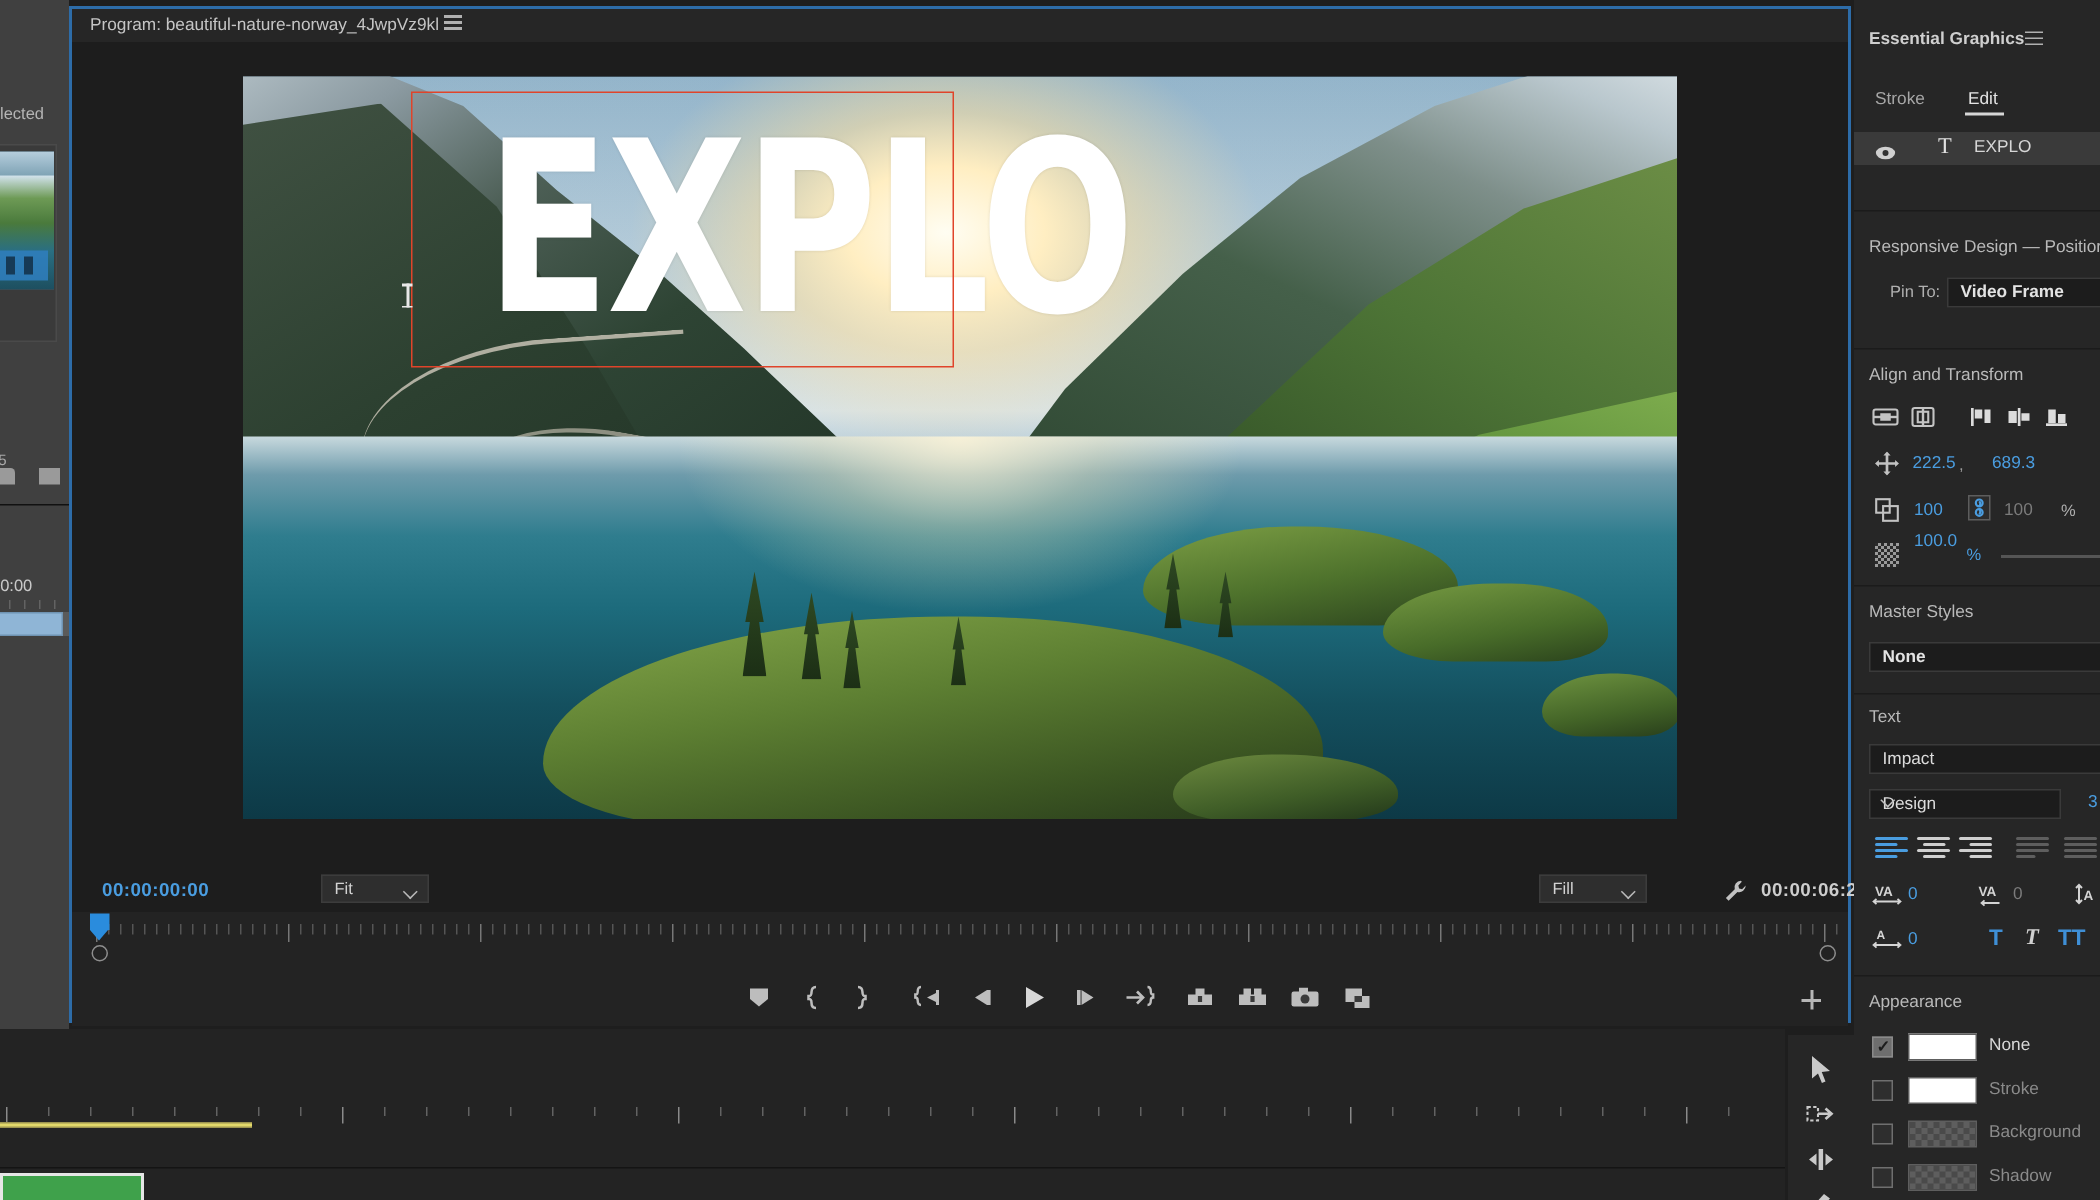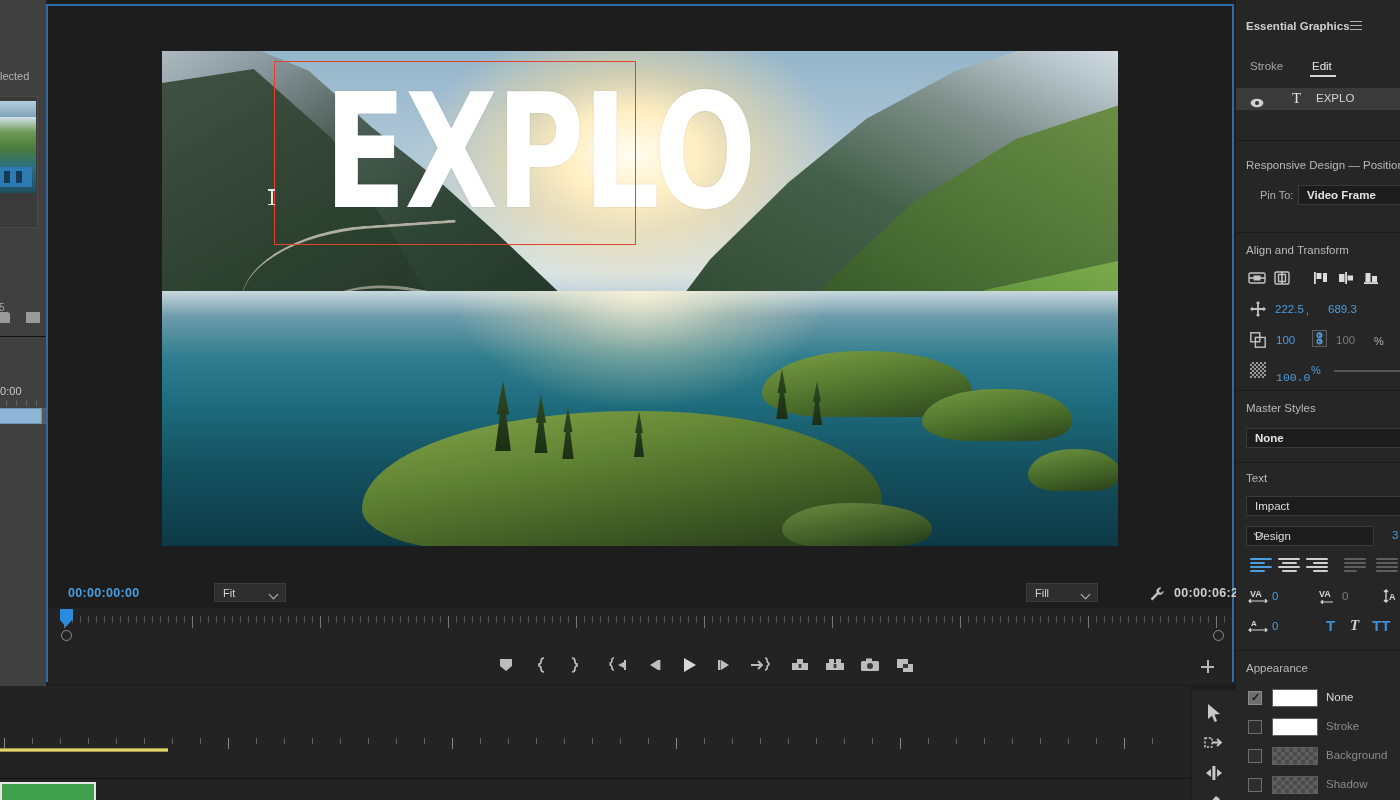--- a/index.html
+++ b/index.html
@@ -237,20 +237,28 @@
       <div class="ls-tick" style="left:22px;"></div>
         <div class="ls-tick" style="left:32px;"></div>
       <div class="ls-tick" style="left:42px;"></div>
     </div>
     <div class="ls-scroll"></div>
     <div class="ls-scroll-b"></div>
   </div>
 
   <div class="program">
 
+    <div class="prog-header">
+      <div class="prog-title">Program: beautiful-nature-norway_4JwpVz9kl</div>
+      <div class="prog-menu">
+          <i></i>
+          <i></i>
+          <i></i>
+        </div>
+    </div>
 
     <div class="viewer">
       <div class="frame">
         <div class="sky"></div>
         <div class="mtn-l"></div>
         <div class="mtn-l2"></div>
         <div class="mtn-r"></div>
         <div class="mtn-r2"></div>
         <div class="grass-r"></div>
         <div class="road"></div>
@@ -744,21 +752,21 @@
             <rect x="4" y="12" width="2" height="2"></rect>
             <rect x="8" y="12" width="2" height="2"></rect>
             <rect x="12" y="12" width="2" height="2"></rect>
         <rect x="2" y="14" width="2" height="2"></rect>
             <rect x="6" y="14" width="2" height="2"></rect>
             <rect x="10" y="14" width="2" height="2"></rect>
             <rect x="14" y="14" width="2" height="2"></rect>
           </g>
       </svg>
     </div>
-    <div class="num" style="left:40px;top:371px;font-family:Liberation Mono, monospace;">100.0</div>
+    <div class="num" style="left:40px;top:355px;">100.0</div>
     <div class="unit" style="left:75px;top:364px;color:#4a9de0;">%</div>
     <div class="opacity-track" style="left:98px;top:370px;width:66px;"></div>
 
     <div class="eg-div" style="top:390px;"></div>
 
     <div class="sec-h" style="top:402px;">Master Styles</div>
     <div class="fld" style="left:10px;top:428px;width:158px;">
       <span>None</span>
     </div>
 

